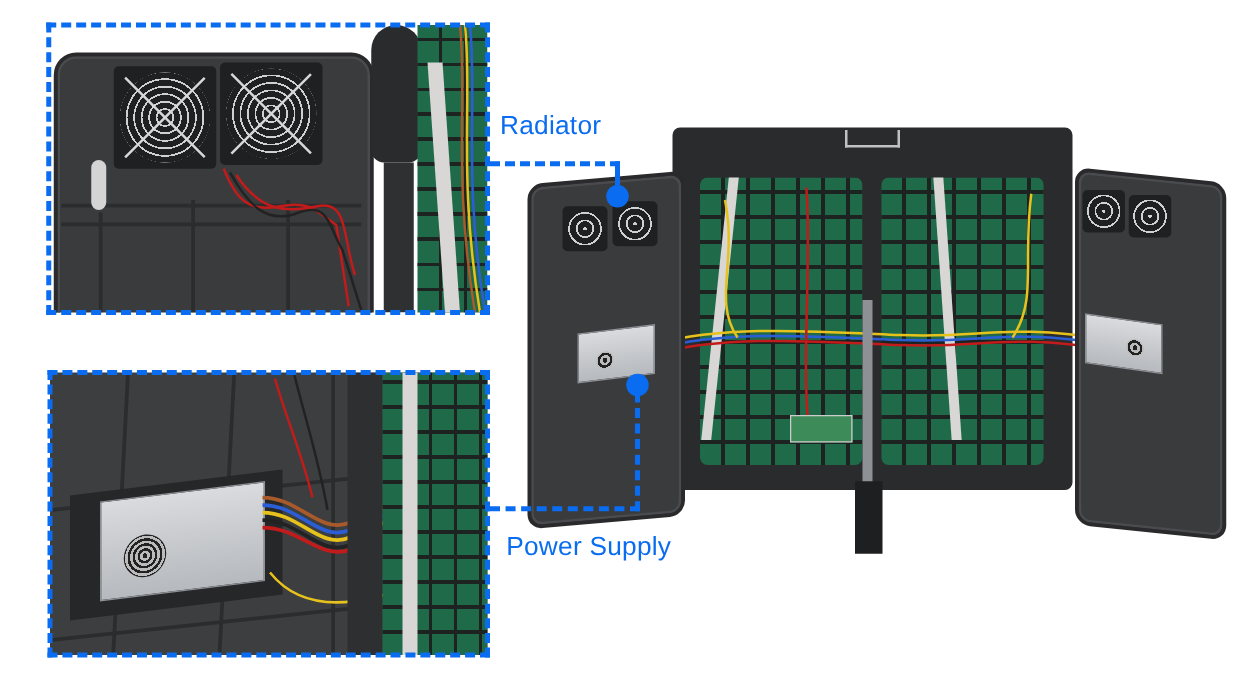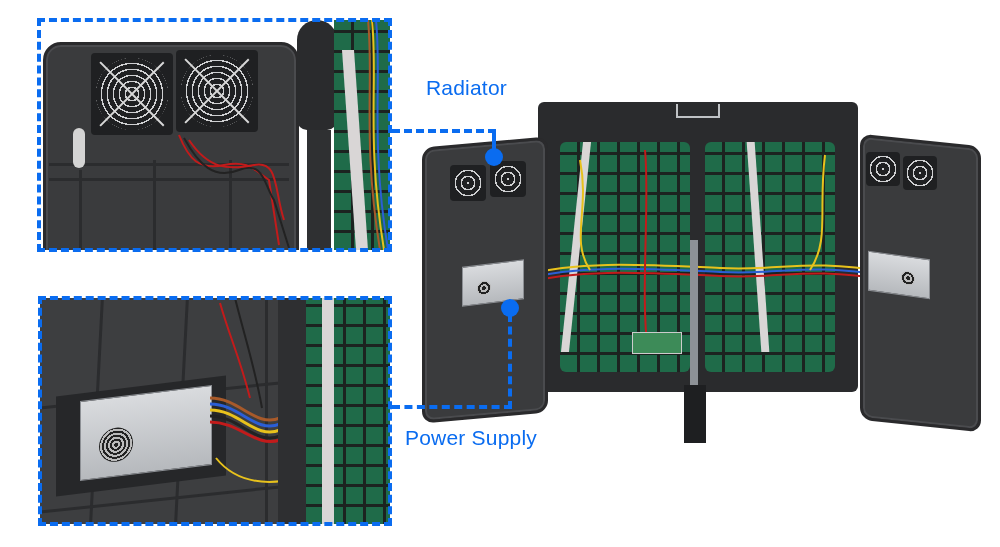--- a/index.html
+++ b/index.html
@@ -143,21 +143,21 @@
       <div class="grill"></div>
     </div>
   <div class="fan" style="left:483px;top:56px;width:34px;height:34px;">
       <div class="grill"></div>
     </div>
   <div class="psu" style="left:448px;top:155px;width:60px;height:38px;transform:skewY(8deg);">
     <div class="pfan" style="left:32px;top:14px;width:14px;height:14px;"></div>
   </div>
 </div>
 
-<div class="label" style="left:400px;top:76px;margin-left:26px;">Radiator</div>
+<div class="label" style="left:400px;top:89px;">Radiator</div>
 <div class="hline" style="left:392px;top:129px;width:104px;"></div>
 <div class="vline" style="left:492px;top:129px;height:22px;border-left-style:solid;"></div>
 <div class="dot" style="left:485px;top:148px;"></div>
 
 <div class="dot" style="left:501px;top:299px;"></div>
 <div class="vline" style="left:508px;top:314px;height:95px;"></div>
 <div class="hline" style="left:392px;top:405px;width:120px;"></div>
 <div class="label" style="left:405px;top:426px;">Power Supply</div>
 
 </body></html>

